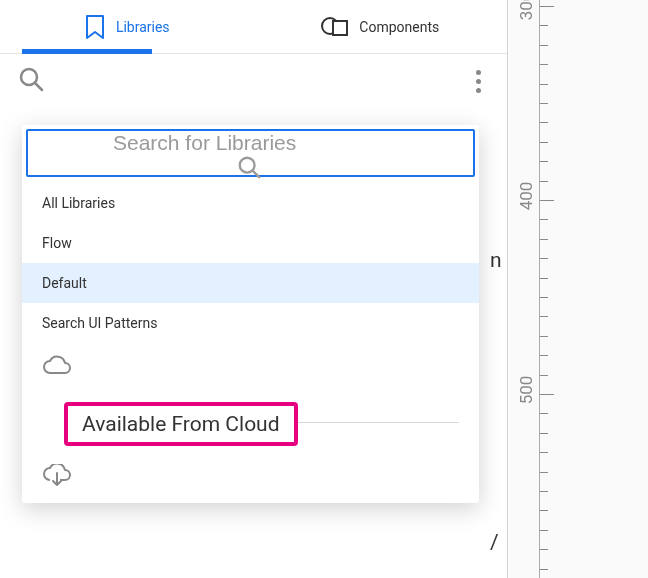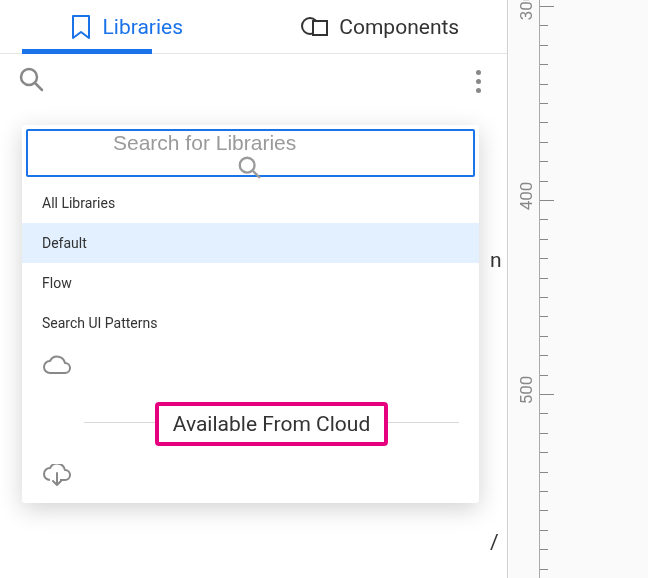--- a/index.html
+++ b/index.html
@@ -22,21 +22,21 @@
       display: flex;
       height: 54px;
       border-bottom: 1px solid #e5e5e5;
     }
     .tab {
       flex: 1;
       display: flex;
       align-items: center;
       justify-content: center;
       gap: 10px;
-      font-size: 21px;
+      font-size: 14px;
       cursor: pointer;
       position: relative;
       color: #333;
     }
     .tab.active {
       color: #1a73e8;
     }
     .tab.active::after {
       content: "";
       position: absolute;
@@ -100,21 +100,21 @@
       padding: 12px 20px;
       display: flex;
       align-items: center;
       justify-content: space-between;
       cursor: pointer;
     }
     .item.selected { background: #e2f0ff; }
     .section-header {
       display: flex;
       align-items: center;
-      justify-content: center;
+      justify-content: flex-start;
       padding: 10px 0 6px 0;
       position: relative;
       margin-left: 42px;
     }
     .section-header::before {
       content: "";
       position: absolute;
       left: 20px;
       right: 20px;
       top: 50%;
@@ -215,25 +215,25 @@
         <svg width="24" height="24" viewBox="0 0 26 26" fill="none">
             <circle cx="11" cy="11" r="8" stroke="#9a9a9a" stroke-width="2.5"></circle>
             <line x1="17" y1="17" x2="24" y2="24" stroke="#9a9a9a" stroke-width="2.5" stroke-linecap="round"></line>
           </svg>
       </span>
     </div>
     <div class="list">
       <div class="item">
         <span>All Libraries</span>
       </div>
+      <div class="item">
+        <span>Flow</span>
+      </div>
       <div class="item selected">
         <span>Default</span>
-      </div>
-      <div class="item">
-        <span>Flow</span>
       </div>
       <div class="item">
         <span>Search UI Patterns</span>
       </div>
       <div class="item">
         <span class="cloud-icon">
           <svg width="30" height="22" viewBox="0 0 30 22" fill="none">
               <path d="M8 18a6 6 0 010-12 8 8 0 0115 2 5 5 0 010 10H8z" stroke="#888" stroke-width="2" fill="none" stroke-linejoin="round"></path>
             </svg>
         </span>

